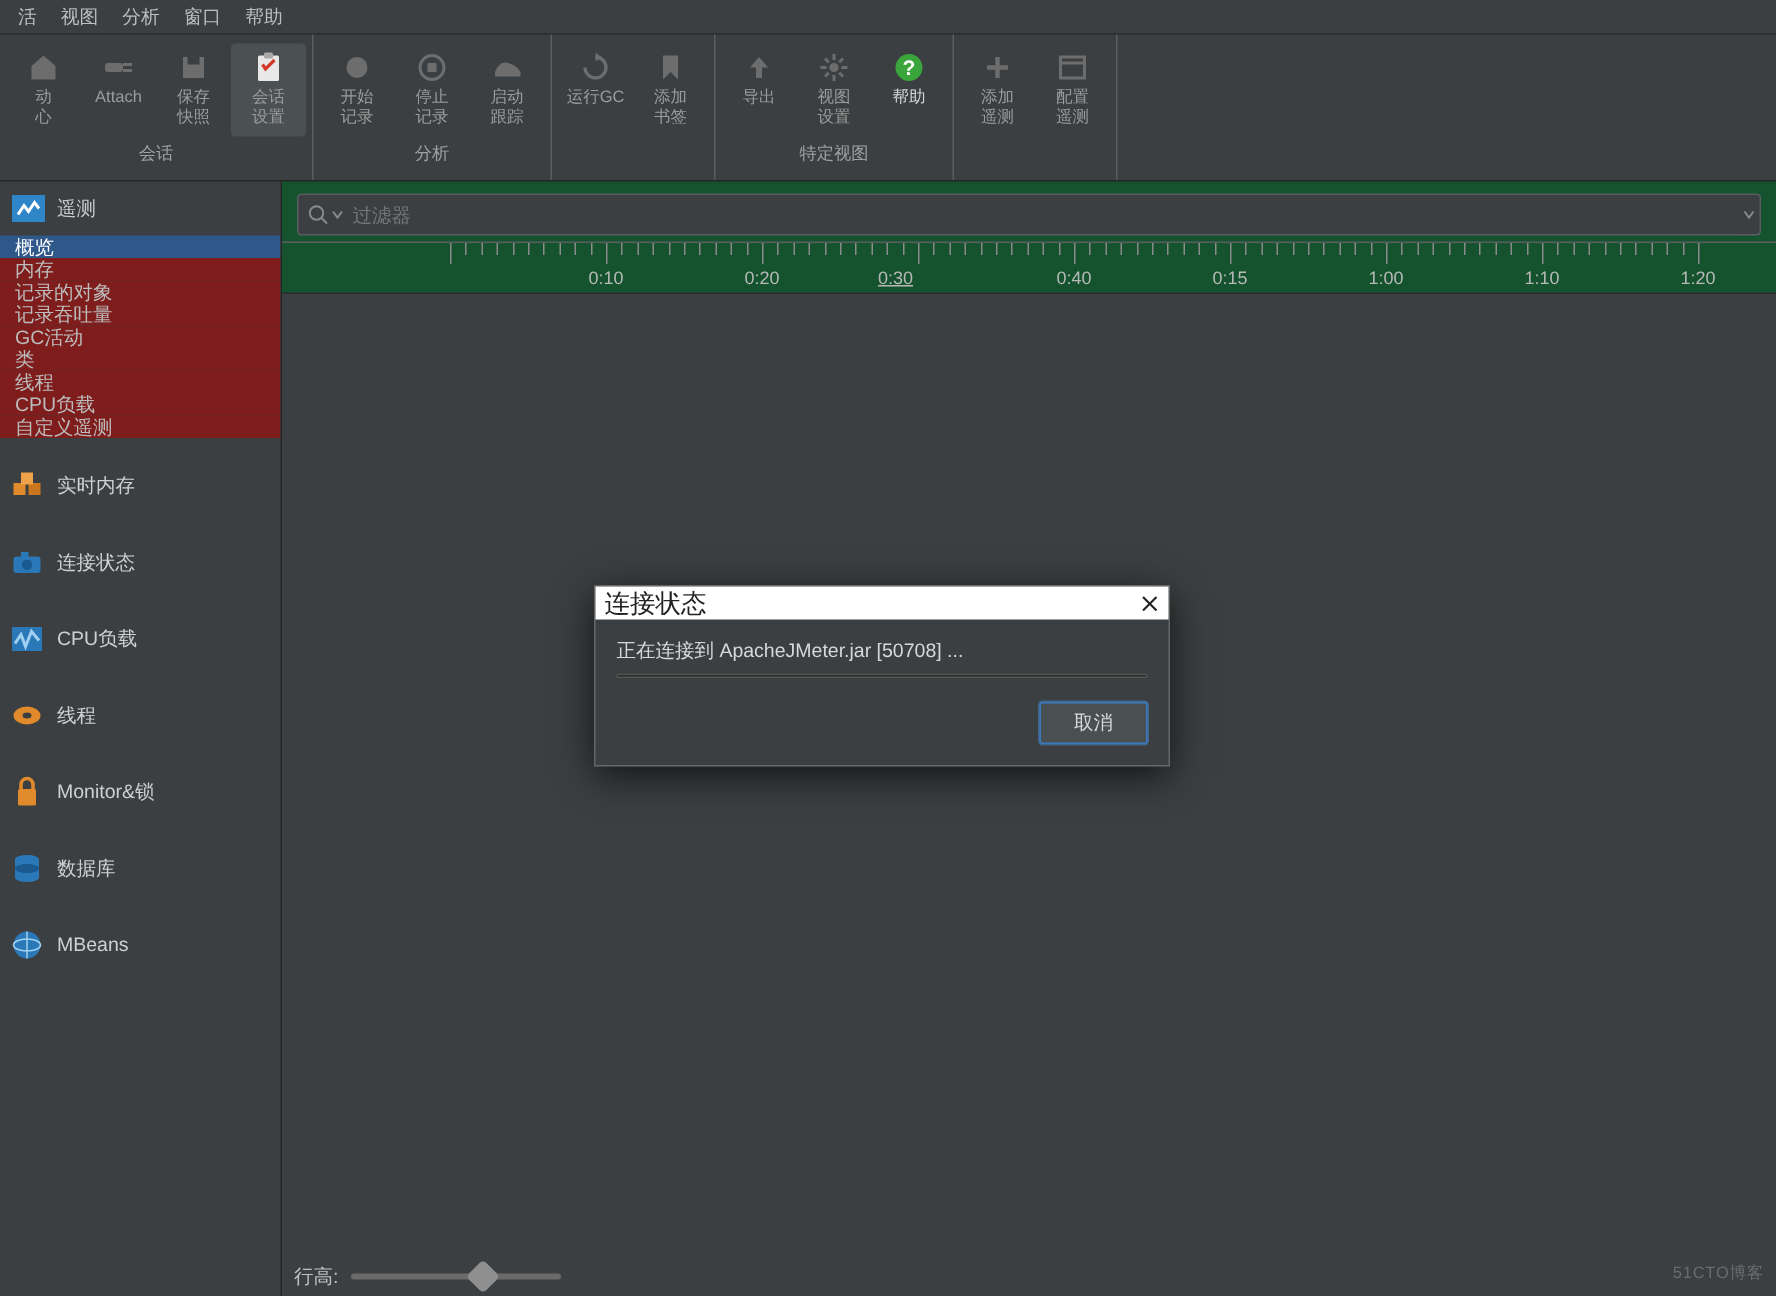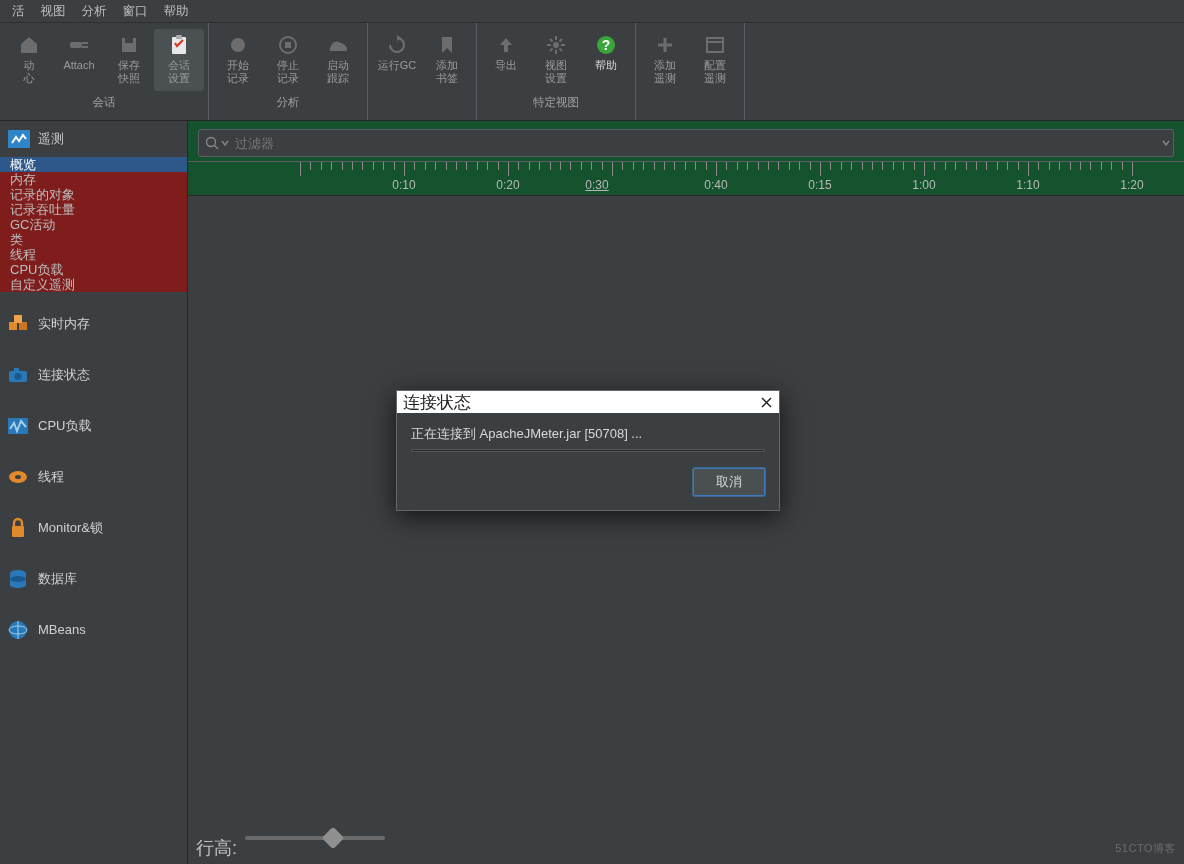--- a/index.html
+++ b/index.html
@@ -26,21 +26,21 @@
 .workarea{flex:1;background:#14532d;position:relative;display:flex;flex-direction:column}
 .filter-row{padding:8px 10px 4px 10px}
 .filter-box{height:28px;border:1px solid #5a5e62;border-radius:3px;display:flex;align-items:center;padding:0 6px;background:#3c3f41}
 .filter-box input{flex:1;background:transparent;border:none;outline:none;color:#bababa;font-size:13px}
 .filter-dd{width:16px;height:28px;border:1px solid #5a5e62;border-left:none;display:flex;align-items:center;justify-content:center;background:#3c3f41;border-radius:0 3px 3px 0;position:absolute;right:10px;top:8px}
 .timeline{height:35px;border-top:1px solid #5a5e62;border-bottom:1px solid #2a2a2a;position:relative;margin-top:0}
 .tick{position:absolute;top:0;width:1px;height:8px;background:#8a8a8a}
 .tick.major{height:14px}
 .tick-lbl{position:absolute;top:16px;font-size:12px;color:#b8b8b8;transform:translateX(-50%)}
 .canvas{flex:1;background:#3c3f41}
-.footer{position:absolute;left:196px;bottom:4px;display:flex;color:#c0c0c0;font-size:18px}
+.footer{position:absolute;left:196px;bottom:4px;display:flex;align-items:center;color:#c0c0c0;font-size:13px}
 .slider{width:140px;height:4px;background:#6a6a6a;margin-left:8px;position:relative;border-radius:2px}
 .slider-thumb{position:absolute;left:80px;top:-6px;width:16px;height:16px;background:#8f8f8f;border-radius:3px;transform:rotate(45deg)}
 .dialog{position:absolute;left:396px;top:390px;width:384px;background:#3c3f41;border:1px solid #666;box-shadow:0 6px 24px rgba(0,0,0,.7)}
 .dlg-title{height:22px;background:#fff;color:#222;display:flex;align-items:center;justify-content:space-between;padding:0 6px;font-size:17px}
 .dlg-close{width:14px;height:14px;display:flex;align-items:center;justify-content:center;cursor:default}
 .dlg-body{padding:12px 14px 14px 14px}
 .dlg-msg{color:#d8d8d8;font-size:13px;margin-bottom:6px}
 .prog{height:3px;background:#2a2a2a;border:1px solid #555;margin-bottom:16px}
 .dlg-btns{display:flex;justify-content:flex-end}
 .btn{padding:4px 22px;background:#4a4f52;border:1px solid #3a7bbf;color:#d8d8d8;font-size:13px;border-radius:2px;cursor:default;box-shadow:0 0 0 1px rgba(70,140,210,.5)}

